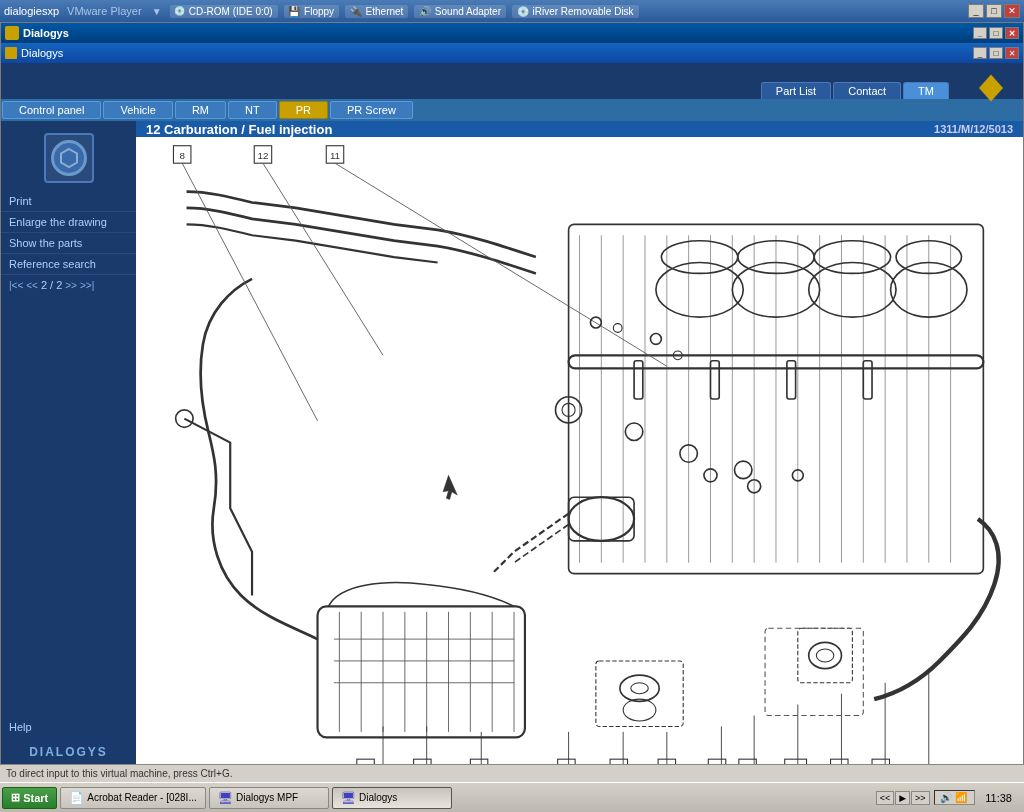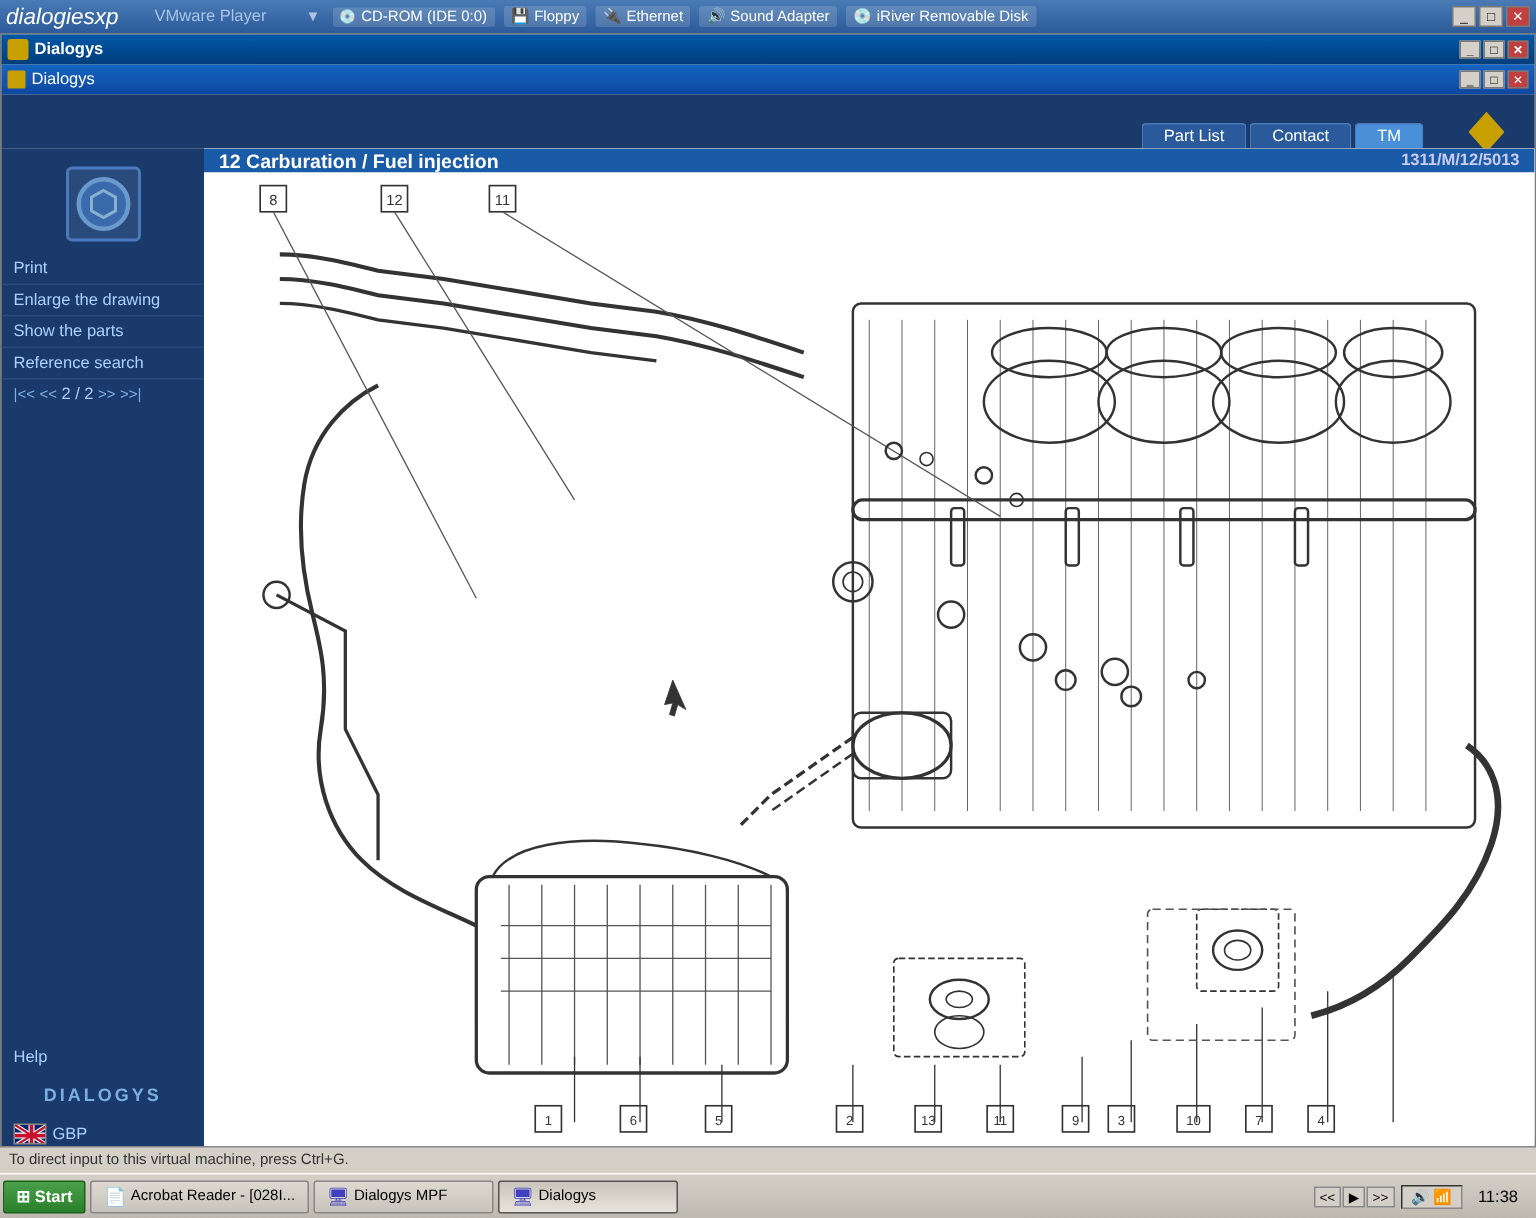--- a/index.html
+++ b/index.html
@@ -345,22 +345,22 @@
     .tech-drawing {
       width: 100%;
       height: 100%;
     }
   </style>
 </head>
 <body>
 
 <div class="vmware-titlebar">
   <div class="vmware-titlebar-left">
-    <span style="font-size:15px;color:white;font-style:italic;">dialogiesxp</span>
-    <span style="color:#aac4e8;margin:0 18px;text-align:right;">VMware Player</span>
+    <span style="font-size:11px;color:white;">dialogiesxp</span>
+    <span style="color:#aac4e8;margin:0 2px;text-align:right;">VMware Player</span>
     <span style="color:#aac4e8;margin:0 2px;font-size:10px;">▼</span>
     <div class="vmware-title-item">
       <span style="color:#ddd;font-size:9px;">💿</span>
       <span>CD-ROM (IDE 0:0)</span>
     </div>
     <div class="vmware-title-item">
       <span>💾</span>
       <span>Floppy</span>
     </div>
     <div class="vmware-title-item">
@@ -412,20 +412,28 @@
     <div class="top-nav-tab">Part List</div>
     <div class="top-nav-tab">Contact</div>
     <div class="top-nav-tab active">TM</div>
     <div style="width:10px;"></div>
 
     <div style="position:relative;width:60px;height:22px;display:flex;align-items:center;justify-content:center;">
       <div style="width:30px;height:30px;background:#c8a000;clip-path:polygon(50% 5%, 90% 50%, 50% 95%, 10% 50%);position:absolute;top:-4px;"></div>
     </div>
   </div>
 
+  <div class="main-nav">
+    <div class="main-nav-btn">Control panel</div>
+    <div class="main-nav-btn">Vehicle</div>
+    <div class="main-nav-btn">RM</div>
+    <div class="main-nav-btn">NT</div>
+    <div class="main-nav-btn active">PR</div>
+    <div class="main-nav-btn">PR Screw</div>
+  </div>
 
   <div class="content-area">
 
     <div class="sidebar">
       <div class="sidebar-logo">
         <div class="sidebar-logo-inner">
           <svg width="22" height="22" viewBox="0 0 22 22">
             <polygon points="11,2 19,6.5 19,15.5 11,20 3,15.5 3,6.5" fill="none" stroke="#8ab0d0" stroke-width="2"></polygon>
           </svg>
         </div>

